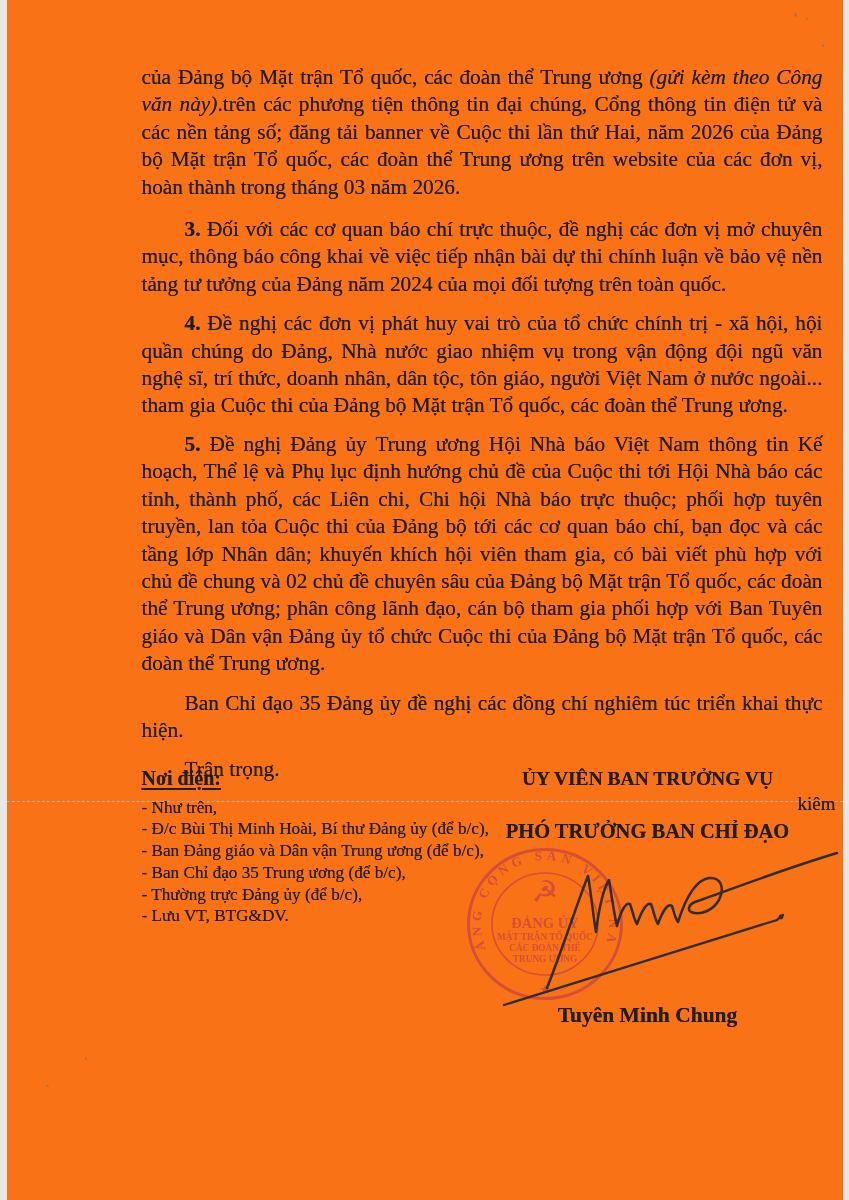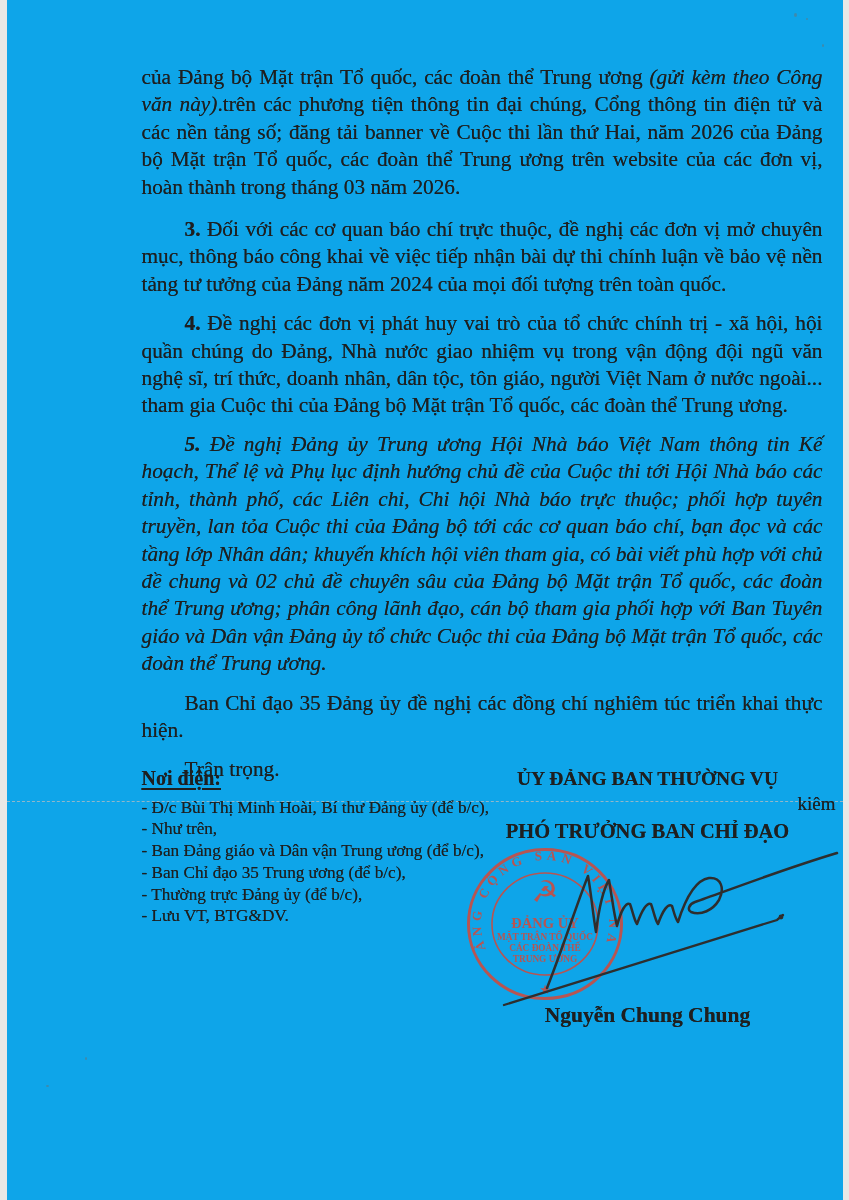--- a/index.html
+++ b/index.html
@@ -1,38 +1,38 @@
 <!DOCTYPE html>
 <html><head>
 <meta charset="utf-8">
 <style>
   html,body{margin:0;padding:0;background:#e8e8e6;}
   .page{
     position:relative;
     width:836px;height:1200px;
     margin:0 auto;
-    background:#0ea5e9;
+    background:#f97316;
     overflow:hidden;
     font-family:"Liberation Serif","DejaVu Serif",serif;
     color:#1f1f1f;
   }
   
   .body-text{
     position:absolute;left:135px;top:64px;width:681px;
     font-size:21.3px;line-height:27.4px;
     text-align:justify;
     text-shadow:0 0 .45px rgba(20,20,20,.75);
   }
   .body-text p{margin:0;}
   .para{text-indent:43px;}
   .no-indent{text-indent:0;}
   .mb1{margin-bottom:15px !important;}
   .mb2{margin-bottom:12px !important;}
   .mb3{margin-bottom:11px !important;}
-  .mb4{margin-bottom:12px !important;font-style:italic;}
+  .mb4{margin-bottom:12px !important;}
   .mb5{margin-bottom:12px !important;}
   .mb6{margin-bottom:9px !important;}
   .ital{font-style:italic;}
   b.pnum{font-weight:bold;}
   
   .fold-line{
     position:absolute;left:0;right:0;top:801px;height:0;
     border-top:1.5px dashed #bdbdbd;opacity:.75;
   }
   
@@ -83,30 +83,30 @@
     <p class="para mb4"><b class="pnum">5.</b><span> Đề nghị Đảng ủy Trung ương Hội Nhà báo Việt Nam thông tin Kế hoạch, Thể lệ và Phụ lục định hướng chủ đề của Cuộc thi tới Hội Nhà báo các tỉnh, thành phố, các Liên chi, Chi hội Nhà báo trực thuộc; phối hợp tuyên truyền, lan tỏa Cuộc thi của Đảng bộ tới các cơ quan báo chí, bạn đọc và các tầng lớp Nhân dân; khuyến khích hội viên tham gia, có bài viết phù hợp với chủ đề chung và 02 chủ đề chuyên sâu của Đảng bộ Mặt trận Tổ quốc, các đoàn thể Trung ương; phân công lãnh đạo, cán bộ tham gia phối hợp với Ban Tuyên giáo và Dân vận Đảng ủy tổ chức Cuộc thi của Đảng bộ Mặt trận Tổ quốc, các đoàn thể Trung ương.</span></p>
 
     <p class="para mb5">Ban Chỉ đạo 35 Đảng ủy đề nghị các đồng chí nghiêm túc triển khai thực hiện.</p>
     <p class="para mb6">Trân trọng.</p>
   </div>
 
   <div class="fold-line"></div>
 
   <div class="recipients">
     <div class="heading">Nơi điện:</div>
+    <div class="item">- Như trên,</div>
     <div class="item">- Đ/c Bùi Thị Minh Hoài, Bí thư Đảng ủy (để b/c),</div>
-    <div class="item">- Như trên,</div>
     <div class="item">- Ban Đảng giáo và Dân vận Trung ương (để b/c),</div>
     <div class="item">- Ban Chỉ đạo 35 Trung ương (để b/c),</div>
     <div class="item">- Thường trực Đảng ủy (để b/c),</div>
     <div class="item">- Lưu VT, BTG&amp;DV.</div>
   </div>
 
   <div class="sign-block">
-    <div class="t1">ỦY ĐẢNG BAN THƯỜNG VỤ</div>
+    <div class="t1">ỦY VIÊN BAN TRƯỞNG VỤ</div>
     <div class="t2">kiêm</div>
     <div class="t3">PHÓ TRƯỞNG BAN CHỈ ĐẠO</div>
   </div>
 
   <svg class="stamp-svg" width="160" height="158" viewBox="0 0 160 158">
     <ellipse cx="80" cy="78" rx="76.5" ry="74.5" fill="none" stroke="#cf4a3e" stroke-width="3"></ellipse>
     <ellipse cx="80" cy="78" rx="53" ry="51" fill="none" stroke="#cf4a3e" stroke-width="1.6"></ellipse>
     <defs>
       <path id="ringPath" d="M 23 107 A 64 64 0 1 1 137 107" fill="none"></path>
     </defs>
@@ -135,21 +135,21 @@
          C 217,72 218,78 221,82
          C 228,60 238,40 252,38
          C 264,37 268,48 262,60
          C 256,70 244,76 234,72
          C 230,70 232,64 238,62
          C 262,54 320,31 380,13" fill="none" stroke="#2e2e2e" stroke-width="2.5" stroke-linecap="round" stroke-linejoin="round"></path>
     <path d="M 47,165 C 120,142 240,105 320,80 l 6,-5" fill="none" stroke="#2e2e2e" stroke-width="2.3" stroke-linecap="round"></path>
     <circle cx="324" cy="77" r="2.4" fill="#2e2e2e"></circle>
   </svg>
 
-  <div class="signer-name">Nguyễn Chung Chung</div>
+  <div class="signer-name">Tuyên Minh Chung</div>
 
   <div class="speck" style="left:787px;top:13px;width:3px;height:4px;"></div>
   <div class="speck" style="left:799px;top:18px;width:2px;height:2px;"></div>
   <div class="speck" style="left:815px;top:44px;width:2px;height:3px;"></div>
   <div class="speck" style="left:78px;top:1057px;width:2px;height:3px;"></div>
   <div class="speck" style="left:39px;top:1085px;width:3px;height:2px;"></div>
 
 </div>
 
 </body></html>

